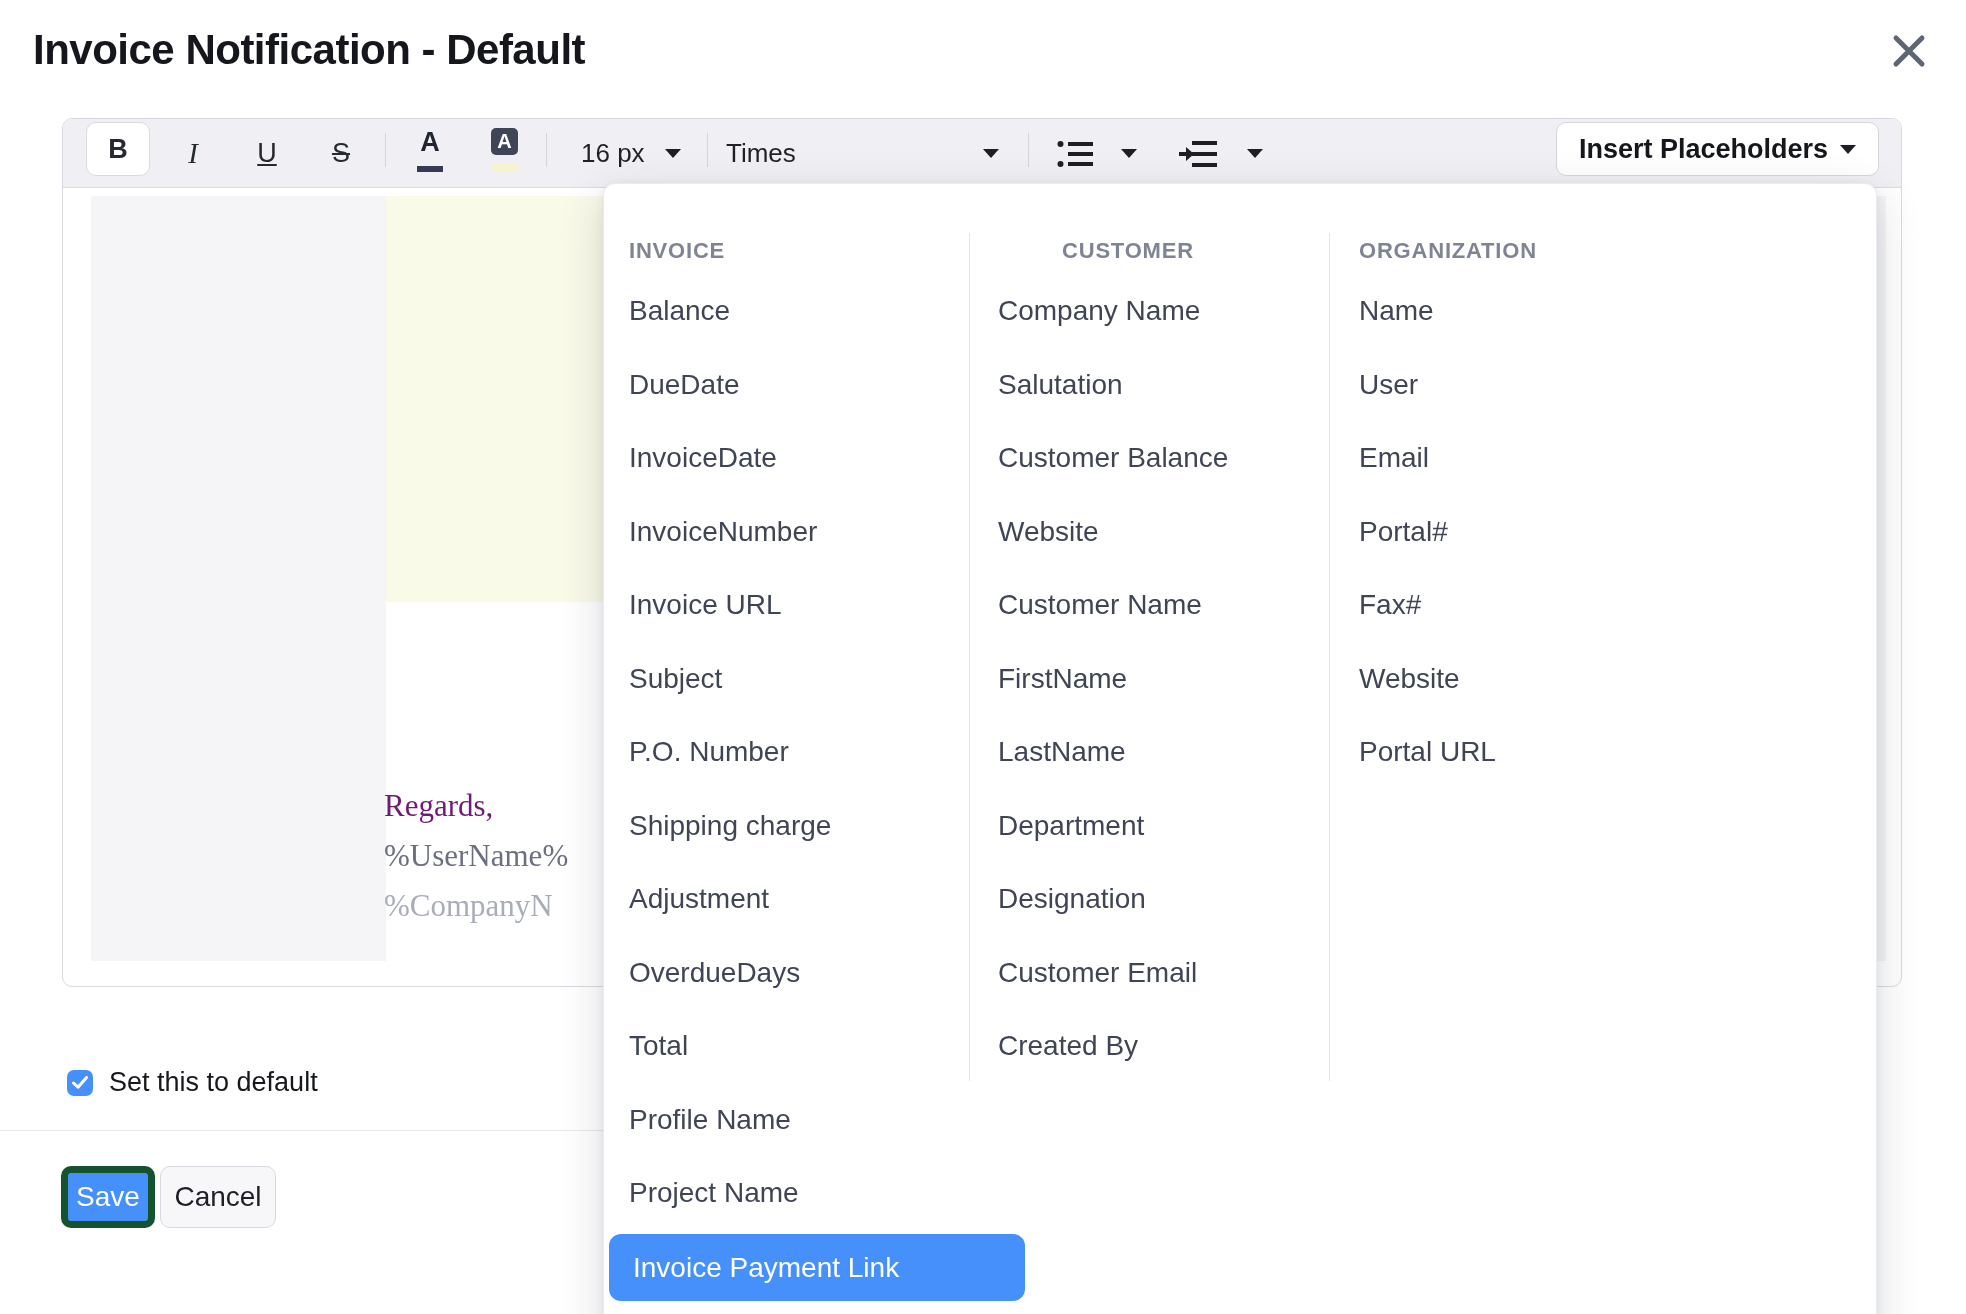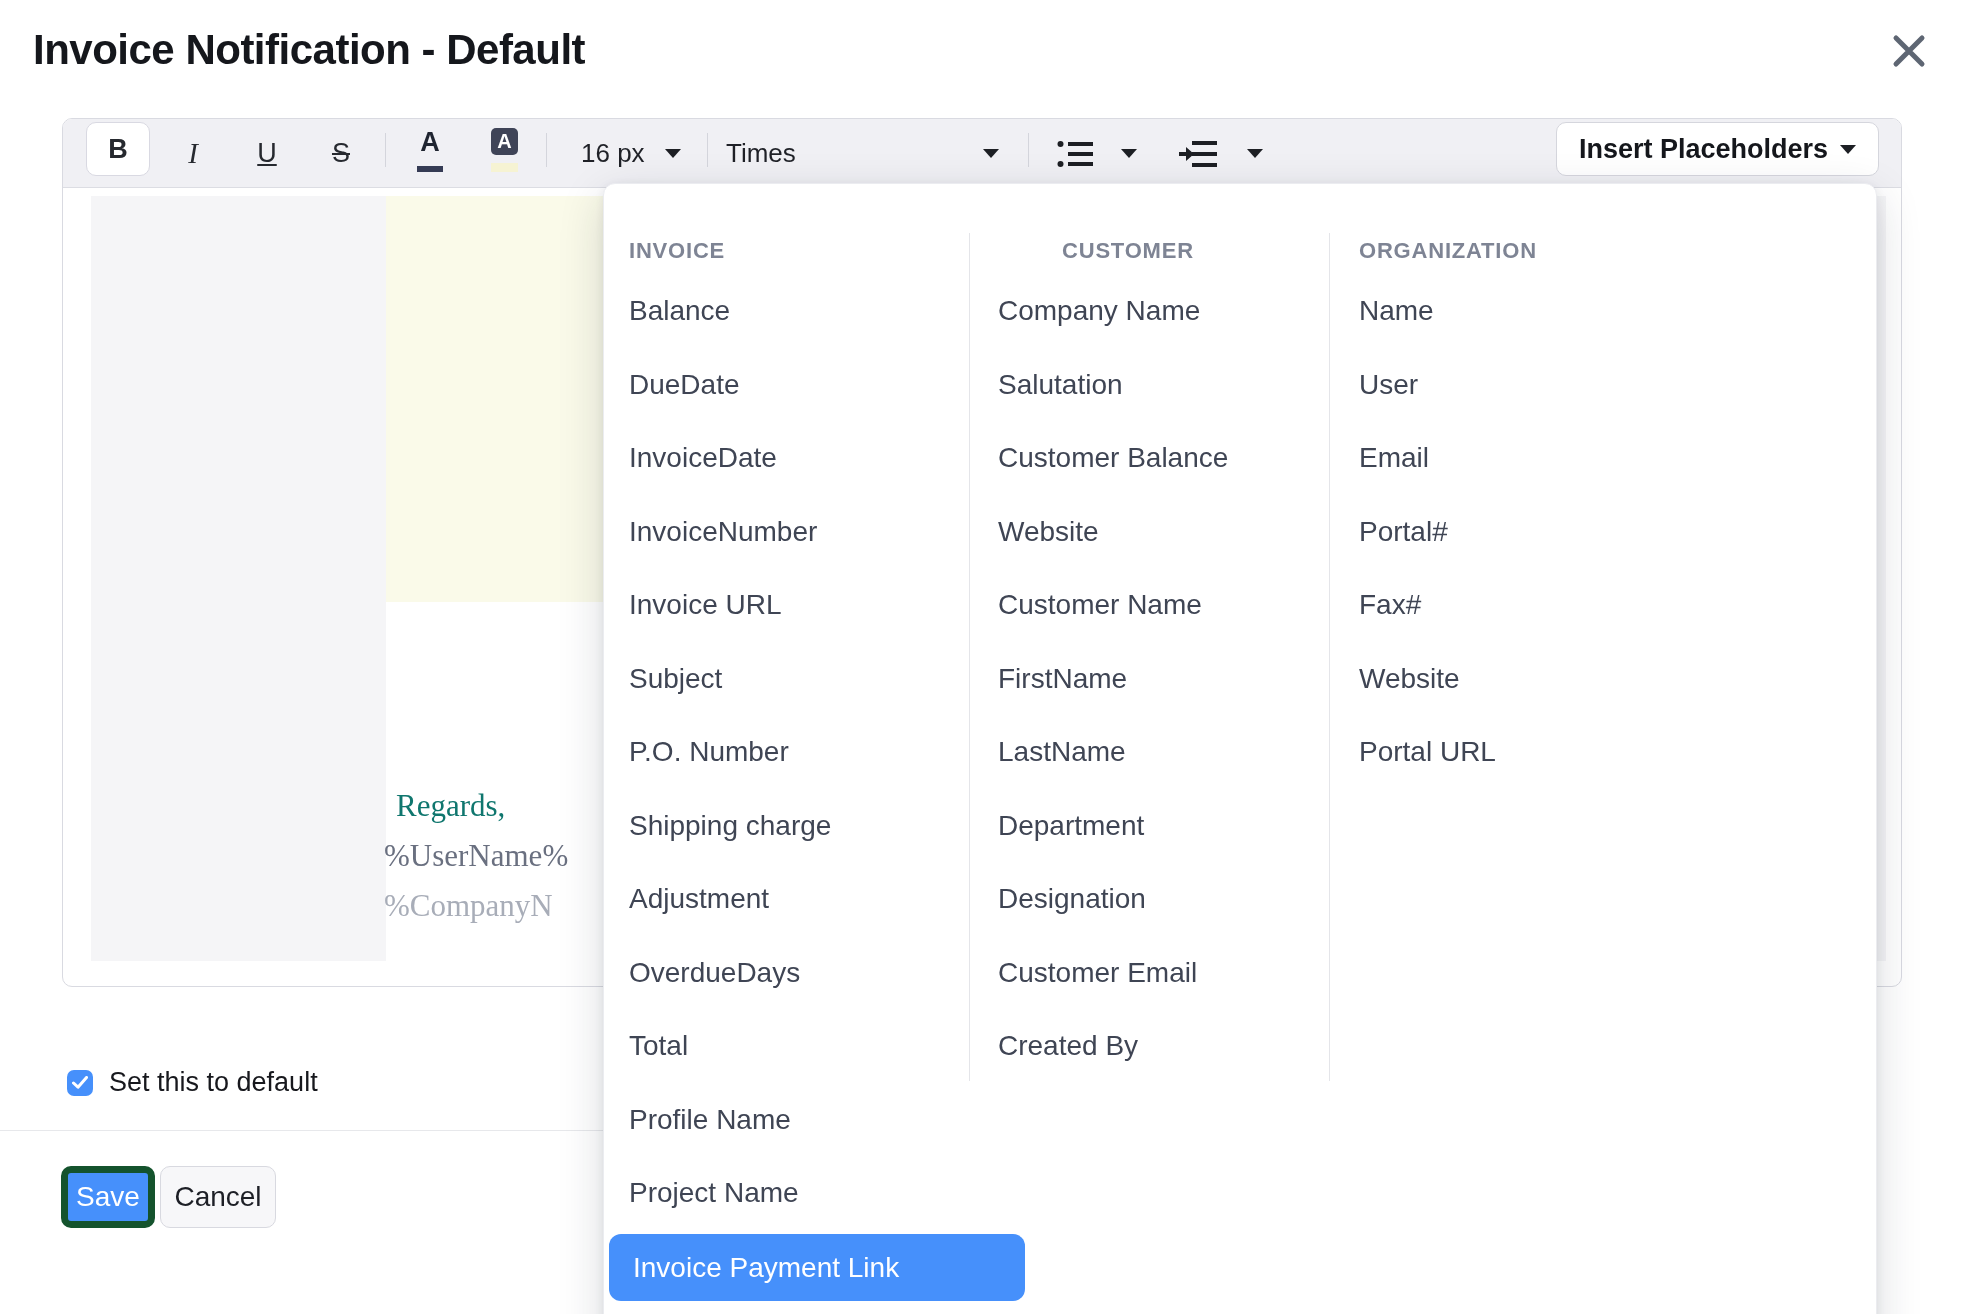--- a/index.html
+++ b/index.html
@@ -50,21 +50,21 @@
     border:1px solid #d5d6dd; border-radius:10px; display:flex; align-items:center; justify-content:center;
     gap:12px; cursor:pointer;
   }
   .insert-btn span.lbl { font-size:27px; font-weight:600; color:#15171c; }
 
   
   .canvas { position:absolute; left:28px; top:77px; width:1795px; height:765px; background:#f5f5f7; }
   .mail-card { position:absolute; left:295px; top:0; width:1460px; height:765px; background:#ffffff; }
   .yellow-block { position:absolute; left:0; top:0; width:237px; height:406px; background:#fafae9; }
   .sig { position:absolute; left:321px; top:662px; font-family:"Liberation Serif", serif; font-size:31px; line-height:50px; white-space:nowrap; }
-  .sig .l1 { color:#0f766e;margin-left:12px; }
+  .sig .l1 { color:#701a75; }
   .sig .l2 { color:#6a7080; }
   .sig .l3 { color:#a8adb8; }
 
   
   .footer-divider { position:absolute; left:0; top:1130px; width:640px; height:1px; background:#e7e8eb; }
   .checkbox-row { position:absolute; left:67px; top:1067px; display:flex; align-items:center; gap:16px; cursor:pointer; }
   .checkbox { width:26px; height:26px; background:#4690fb; border-radius:7px; display:flex; align-items:center; justify-content:center; }
   .checkbox svg { width:16px; height:13px; }
   .checkbox-label { font-size:27px; color:#17181d; }
   .btn { position:absolute; top:1166px; height:62px; border-radius:10px; display:flex; align-items:center; justify-content:center; font-size:28px; cursor:pointer; }

